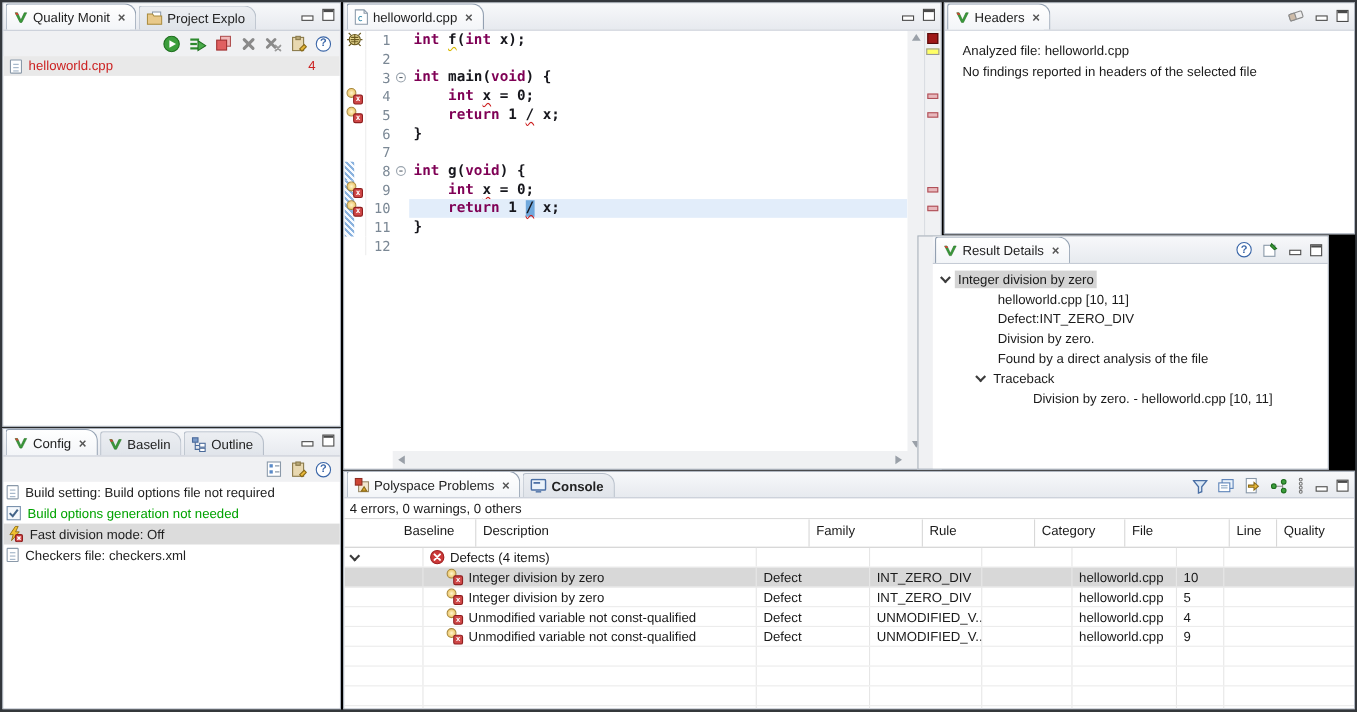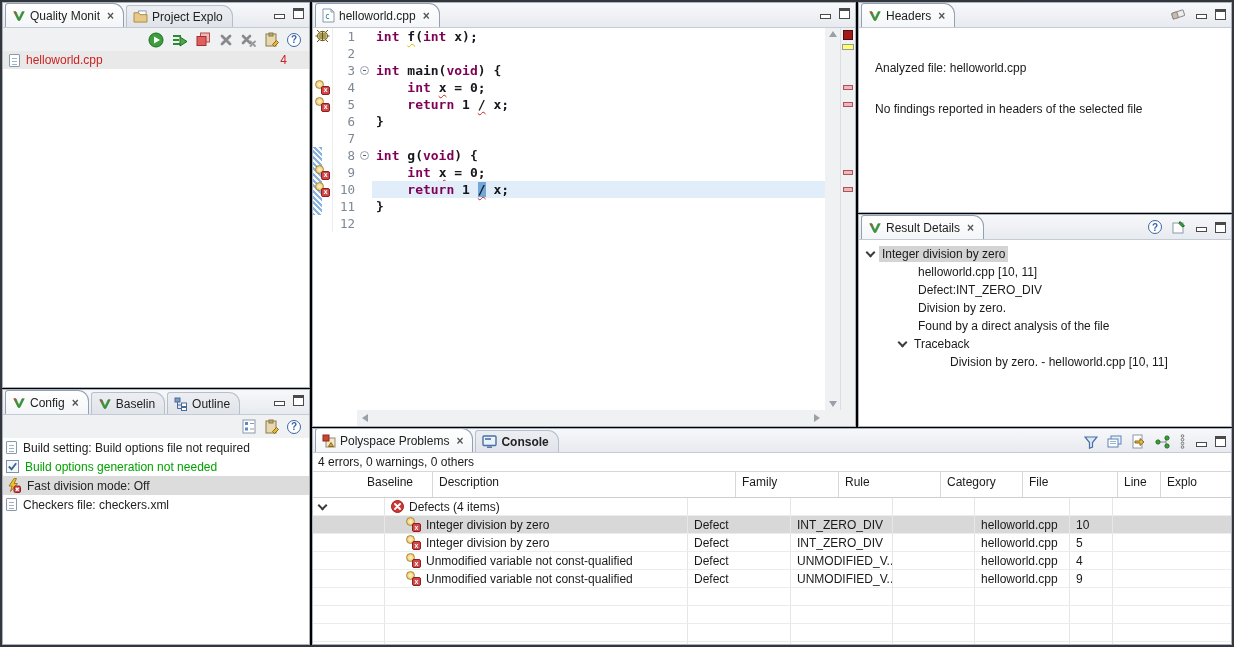--- a/index.html
+++ b/index.html
@@ -101,21 +101,21 @@
   .rmark { position:absolute; left:2px; width:10px; height:5px; background:#e8b8bc; border:1px solid #b05058; }
   .rsq { position:absolute; left:2px; top:2px; width:10px; height:10px; background:#a01818; border:1px solid #550b0b; }
   .rwarn { position:absolute; left:1px; top:16px; width:12px; height:6px; background:#ffff66; border:1px solid #999; }
   #ed-hscroll { height:16px; flex:0 0 16px; background:#f0f1f3; display:flex; align-items:center; }
   #ed-hscroll .gut { width:44px; flex:0 0 44px; background:#fff; height:100%; }
   #ed-hscroll .track { flex:1; display:flex; align-items:center; justify-content:space-between; padding:0 5px; }
   #ed-hscroll .cornr { width:30px; flex:0 0 30px; height:100%; }
 
   
   #hd-lines { padding:9px 0 0 16px; font-size:12px; color:#1a1a1a; }
-  #hd-lines div { line-height:19px;margin-top:22px; }
+  #hd-lines div { line-height:19px; }
 
   
   #rd-tree { padding-top:5px; font-size:12px; color:#1a1a1a; }
   #rd-tree .trow { height:18px; display:flex; align-items:center; gap:5px; }
   #rd-tree .tlabel { padding:1px 3px; }
   #rd-tree .trow.selected .tlabel { background:#d4d4d4; }
 
   
   #pb-summary { height:19px; flex:0 0 19px; background:#fff; border-bottom:1px solid #d7d7d7;
                 font-size:12px; color:#1a1a1a; display:flex; align-items:center; padding-left:5px; }
@@ -473,21 +473,21 @@
       </div>
     </div>
     <div class="content">
       <div id="hd-lines">
         <div>Analyzed file: helloworld.cpp</div>
         <div>No findings reported in headers of the selected file</div>
       </div>
     </div>
   </div>
 
-  <div class="panel" id="details" style="left:856px; top:212px; width:374px; height:213px;">
+  <div class="panel" id="details" style="left:832px; top:212px; width:374px; height:213px;padding-left:13px;">
     <div class="tabrow">
       <div class="tab active">
         <span class="icon">
           <svg width="14" height="14" viewBox="0 0 16 16">
               <path d="M2 3 L7 13 L9 13 L14 3 L11.5 3 L8 10.5 L4.5 3 Z" fill="#3a9a3a" stroke="#257025" stroke-width="0.6"></path>
               <path d="M2 3 L4.5 3 L5.6 5.2 L3.1 5.2 Z" fill="#cc4433"></path>
             </svg>
         </span>
         <span class="lbl">Result Details</span>
         <span class="close">×</span>
@@ -603,21 +603,21 @@
     <div id="pb-summary">4 errors, 0 warnings, 0 others</div>
     <div id="pb-table">
         <div class="hrow">
           <div class="hcell" style="width: 72px; flex: 0 0 72px; margin-left: 48px;">Baseline</div>
           <div class="hcell" style="width: 303px; flex: 0 0 303px;">Description</div>
           <div class="hcell" style="width: 103px; flex: 0 0 103px;">Family</div>
           <div class="hcell" style="width: 102px; flex: 0 0 102px;">Rule</div>
           <div class="hcell" style="width: 82px; flex: 0 0 82px;">Category</div>
           <div class="hcell" style="width: 95px; flex: 0 0 95px;">File</div>
           <div class="hcell" style="width: 43px; flex: 0 0 43px;">Line</div>
-          <div class="hcell" style="flex: 1 1 0%; border-right: none;">Explo</div>
+          <div class="hcell" style="flex: 1 1 0%; border-right: none;">Quality</div>
         </div>
         <div class="prow">
           <div class="pcell" style="width: 72px; flex: 0 0 72px;">
             <span class="chev"></span>
           </div>
           <div class="pcell" style="width: 303px; flex: 0 0 303px;">
             <span class="icon ic-err">
               <svg width="9" height="9" viewBox="0 0 9 9">
                 <path d="M2 2 L7 7 M7 2 L2 7" stroke="#fff" stroke-width="1.8" stroke-linecap="round"></path>
               </svg>

